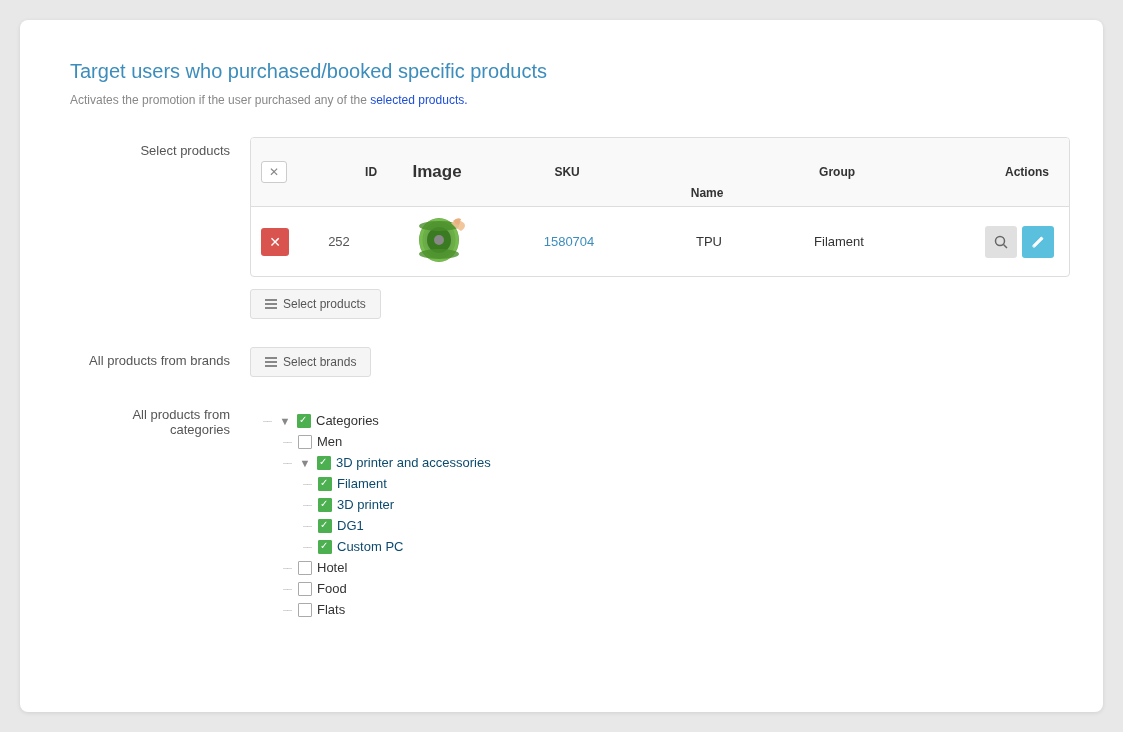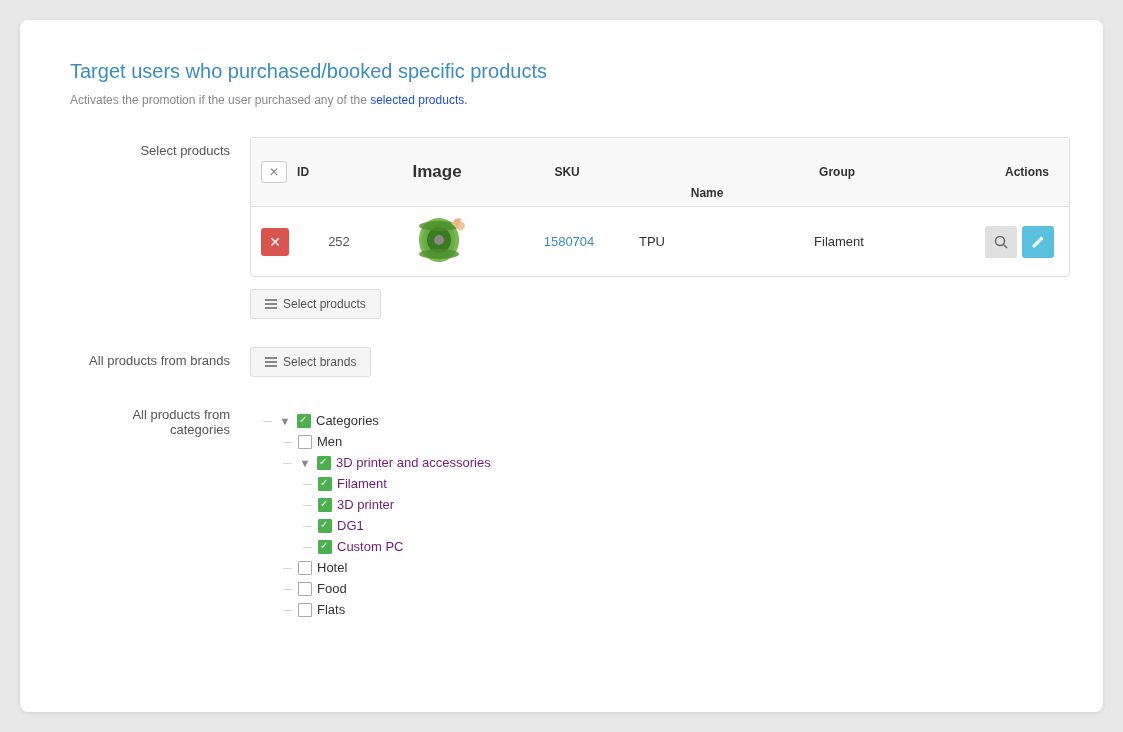--- a/index.html
+++ b/index.html
@@ -78,21 +78,21 @@
     .table-header .clear-btn {
       background: #fff;
       border: 1px solid #ccc;
       border-radius: 3px;
       padding: 3px 7px;
       cursor: pointer;
       color: #888;
       font-size: 12px;
       margin-right: 10px;
     }
-    .col-id { width: 80px; text-align: left; font-weight: bold; font-size: 12px; }
+    .col-id { width: 80px; text-align: right; font-weight: bold; font-size: 12px; }
     .col-image { width: 120px; text-align: center; font-weight: bold; font-size: 17px; }
     .col-sku { width: 140px; text-align: center; font-weight: bold; font-size: 12px; }
     .col-name { width: 140px; text-align: center; font-weight: bold; font-size: 12px; margin-top: 42px; }
     .col-group { width: 120px; text-align: center; font-weight: bold; font-size: 12px; }
     .col-actions { flex: 1; text-align: right; font-weight: bold; font-size: 12px; padding-right: 10px; }
 
     .table-row {
       display: flex;
       align-items: center;
       padding: 8px 10px;
@@ -111,21 +111,21 @@
       cursor: pointer;
       font-size: 14px;
       display: flex;
       align-items: center;
       justify-content: center;
       margin-right: 10px;
     }
     .row-id { width: 80px; text-align: center; color: #555; }
     .row-image { width: 120px; text-align: center; }
     .row-sku { width: 140px; text-align: center; color: #3c8dbc; }
-    .row-name { width: 140px; }
+    .row-name { width: 140px; text-align: center; }
     .row-group { width: 120px; text-align: center; }
     .row-actions { flex: 1; display: flex; justify-content: flex-end; gap: 5px; padding-right: 5px; }
     .action-btn {
       width: 32px;
       height: 32px;
       border: none;
       border-radius: 3px;
       cursor: pointer;
       display: flex;
       align-items: center;
@@ -211,21 +211,21 @@
       color: #fff;
       font-size: 10px;
       position: absolute;
       top: -1px;
       left: 1px;
     }
     .tree-label {
       color: #333;
     }
     .tree-label.link {
-      color: #701a75;
+      color: #0c4a6e;
     }
     .dashed-line {
       color: #bbb;
       font-size: 10px;
       letter-spacing: -1px;
       margin-right: 2px;
     }
 
     
     .spool-svg {

